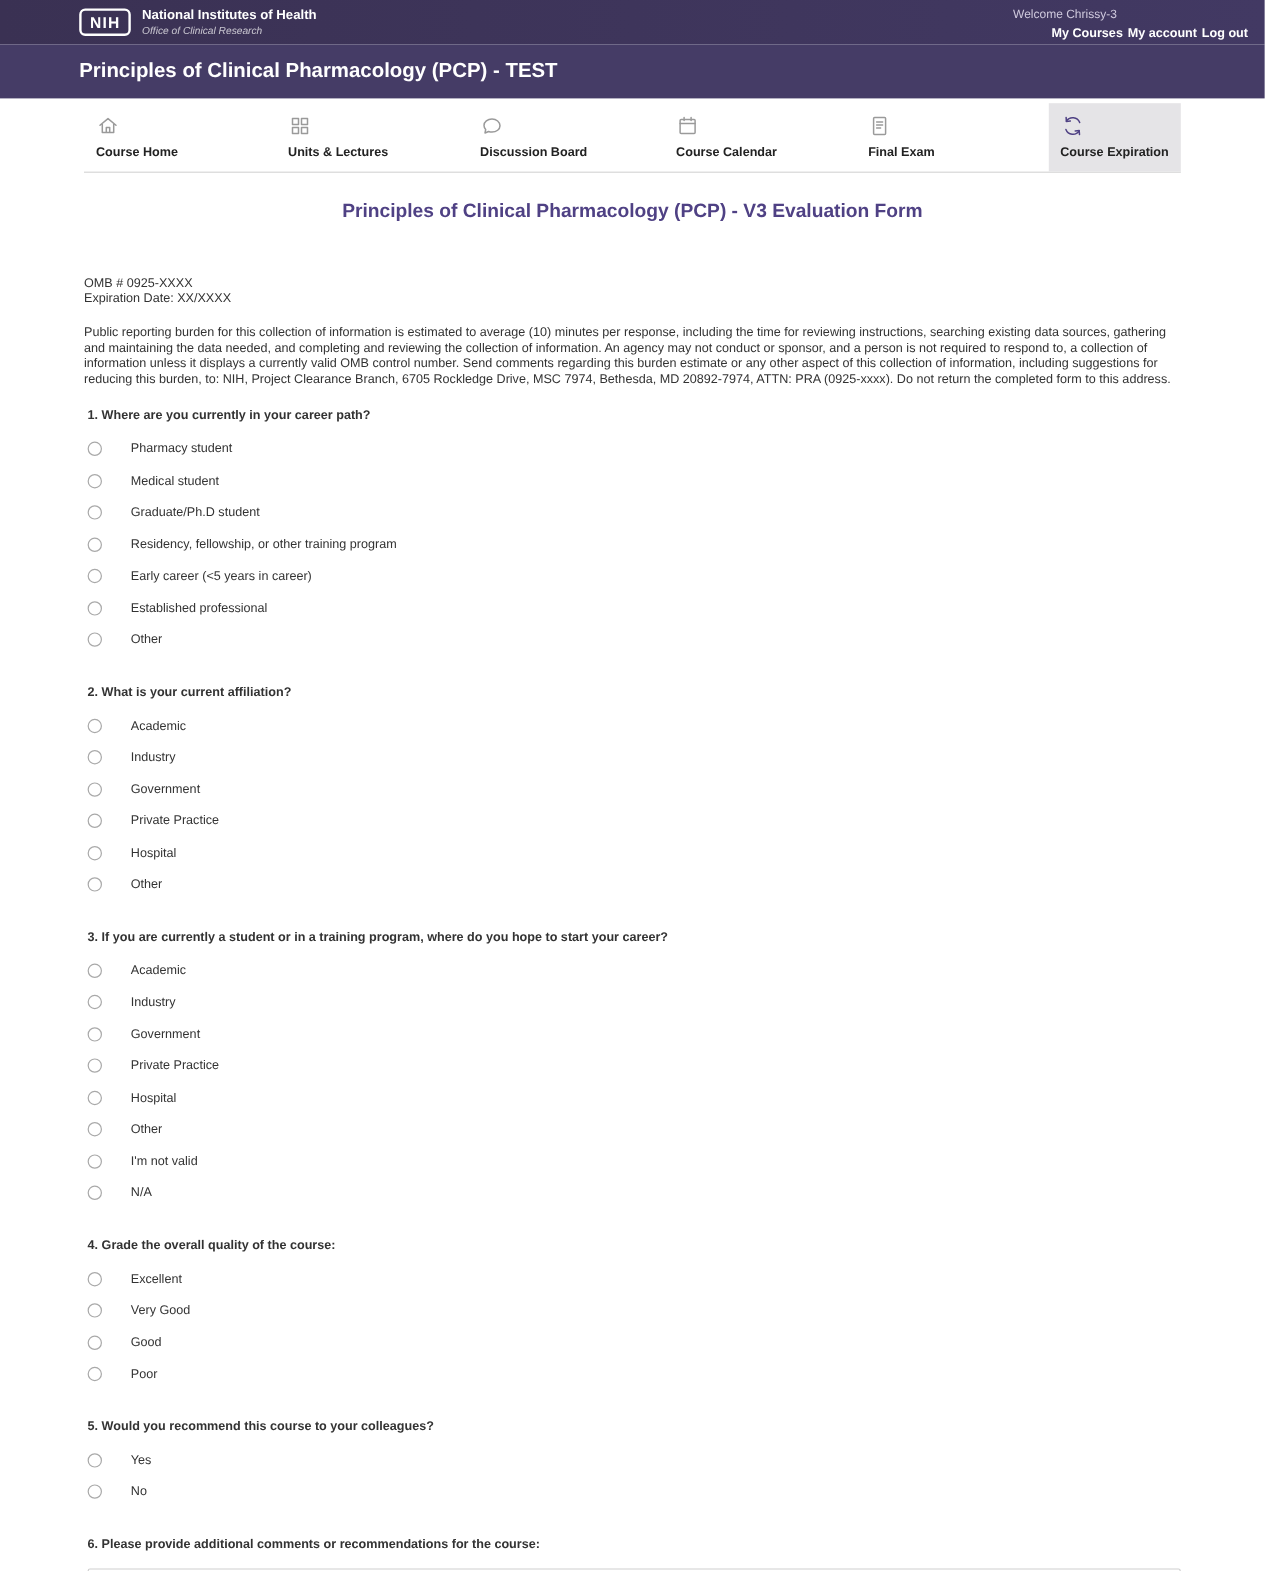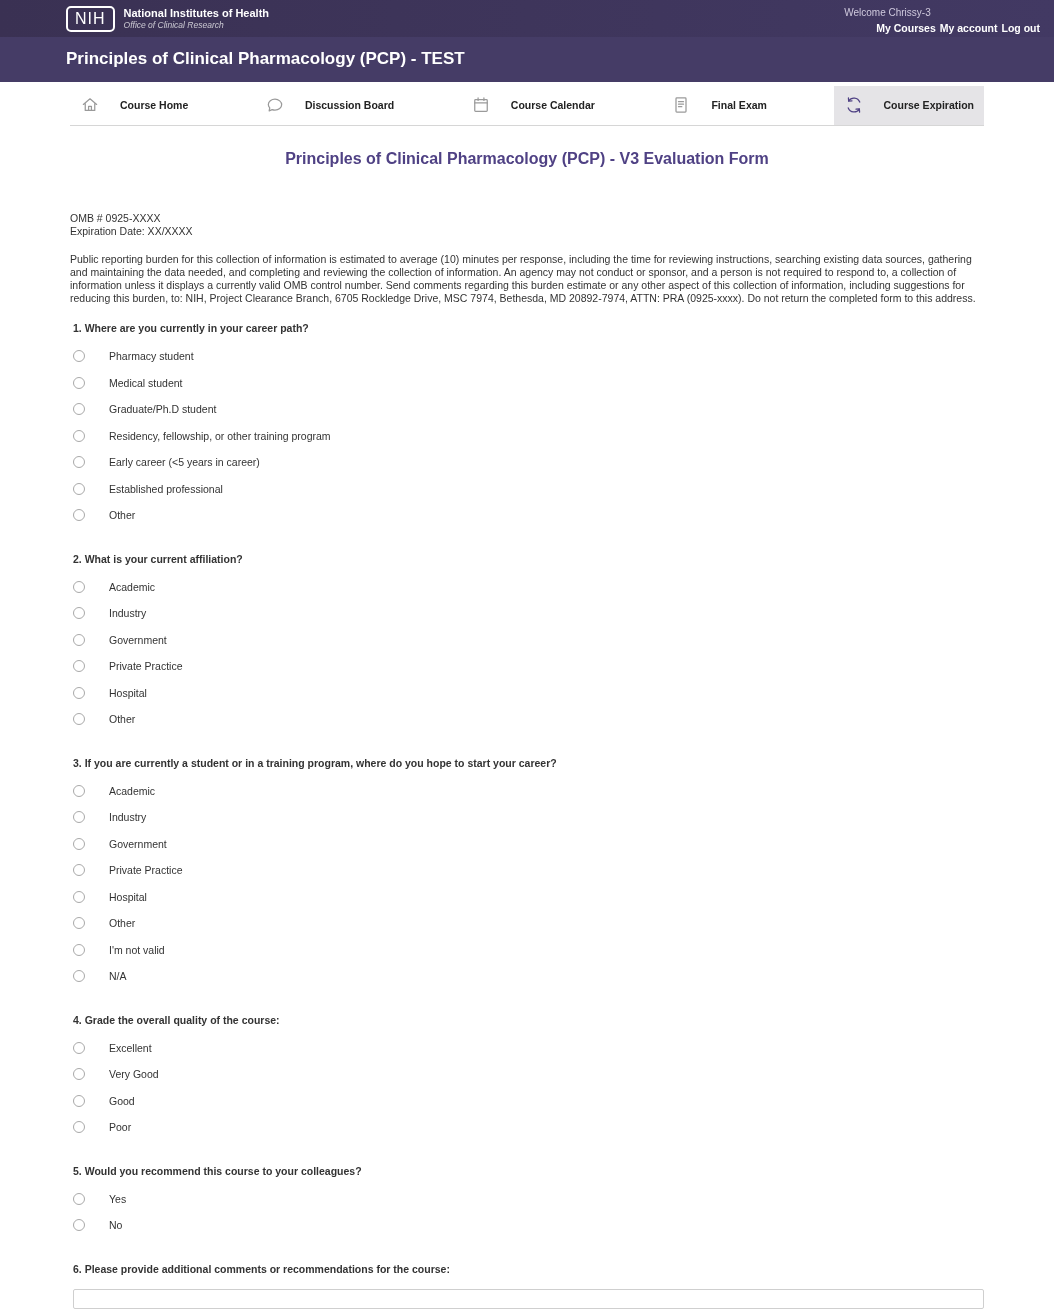--- a/index.html
+++ b/index.html
@@ -24,40 +24,40 @@
     background:linear-gradient(90deg,var(--header-bg),#423963);
     height:37px;
     display:flex;
     justify-content:space-between;
     align-items:center;
     padding:0 14px 0 66px;
   }
   .logo{display:flex;align-items:center;gap:9px;cursor:pointer;}
   .nih-box{
     border:2px solid #ffffff;border-radius:5px;color:#ffffff;
-    font-weight:normal;font-size:16px;padding:2px 7px;letter-spacing:1px;
+    font-weight:bold;font-size:13px;padding:2px 7px;letter-spacing:1px;
   }
   .logo-title{color:#ffffff;font-weight:bold;font-size:11px;line-height:13px;}
   .logo-subtitle{color:rgba(255,255,255,.72);font-style:italic;font-size:8.5px;line-height:10px;}
   .header-right{display:flex;flex-direction:column;align-items:flex-start;gap:4px;padding-top:3px;}
   .welcome{color:#cfc9dd;font-size:10px;}
   .user-nav{display:flex;gap:4px;padding-left:32px;}
   .user-nav a{color:#ffffff;font-weight:bold;font-size:10.5px;text-decoration:none;}
   
   .course-banner{
     background:var(--banner-bg);color:#ffffff;font-weight:bold;
     font-size:17px;padding:12px 66px 13px;
   }
   
   .tabs-wrap{
     width:914px;margin:0 auto;border-bottom:1px solid #d6d6d6;
     display:flex;justify-content:space-between;padding-top:4px;
   }
   .tab{
-    display:flex;flex-direction:row;align-items:center;gap:20px;
+    display:flex;flex-direction:column;align-items:flex-start;gap:6px;
     padding:9px 10px 10px;min-width:106px;cursor:pointer;
   }
   .tab.active{background:var(--tab-active-bg);}
   .tab-icon{width:20px;height:20px;display:block;}
   .tab-icon svg{
     width:20px;height:20px;fill:none;stroke:#9a9a9a;
     stroke-width:1.5;stroke-linecap:round;stroke-linejoin:round;
   }
   .tab.active .tab-icon svg{stroke:var(--accent);}
   .tab-label{font-size:10.5px;font-weight:bold;color:#222222;white-space:nowrap;}
@@ -107,20 +107,29 @@
 
 <nav class="tabs-wrap">
     <div class="tab">
       <span class="tab-icon"><svg viewBox="0 0 24 24">
           <path d="M4 11.3 12 4.6l8 6.7M6.3 10.2v8.3h11.4v-8.3M10.3 18.5v-5h3.4v5"></path>
         </svg></span>
       <span class="tab-label">Course Home</span>
     </div>
     <div class="tab">
       <span class="tab-icon"><svg viewBox="0 0 24 24">
+          <rect x="4.5" y="4.5" width="6" height="6"></rect>
+          <rect x="13.5" y="4.5" width="6" height="6"></rect>
+          <rect x="4.5" y="13.5" width="6" height="6"></rect>
+          <rect x="13.5" y="13.5" width="6" height="6"></rect>
+        </svg></span>
+      <span class="tab-label">Units &amp; Lectures</span>
+    </div>
+    <div class="tab">
+      <span class="tab-icon"><svg viewBox="0 0 24 24">
           <path d="M12 5c-4.4 0-8 2.9-8 6.4 0 1.5.64 2.9 1.7 4L5 19l3.6-1.5c1 .4 2.2.6 3.4.6 4.4 0 8-2.9 8-6.4S16.4 5 12 5z"></path>
         </svg></span>
       <span class="tab-label">Discussion Board</span>
     </div>
     <div class="tab">
       <span class="tab-icon"><svg viewBox="0 0 24 24">
           <rect x="4.5" y="5.5" width="15" height="14" rx="1"></rect>
           <path d="M4.5 9.5h15M8.5 3.5v3M15.5 3.5v3"></path>
         </svg></span>
       <span class="tab-label">Course Calendar</span>

